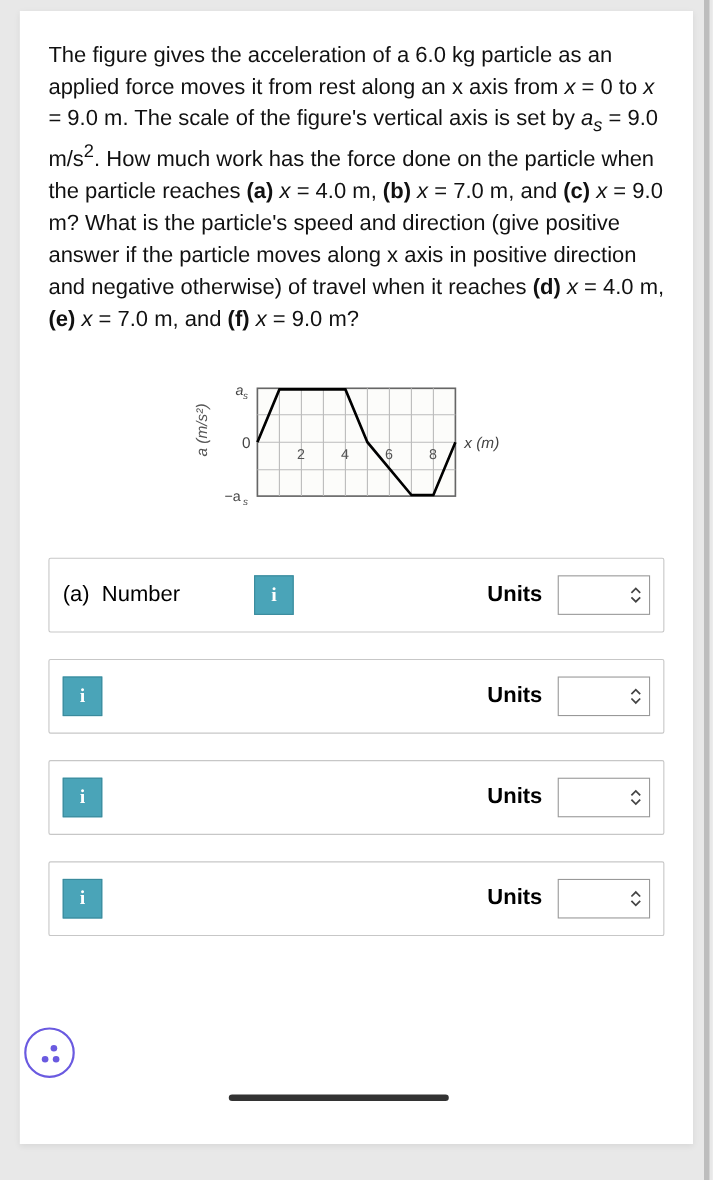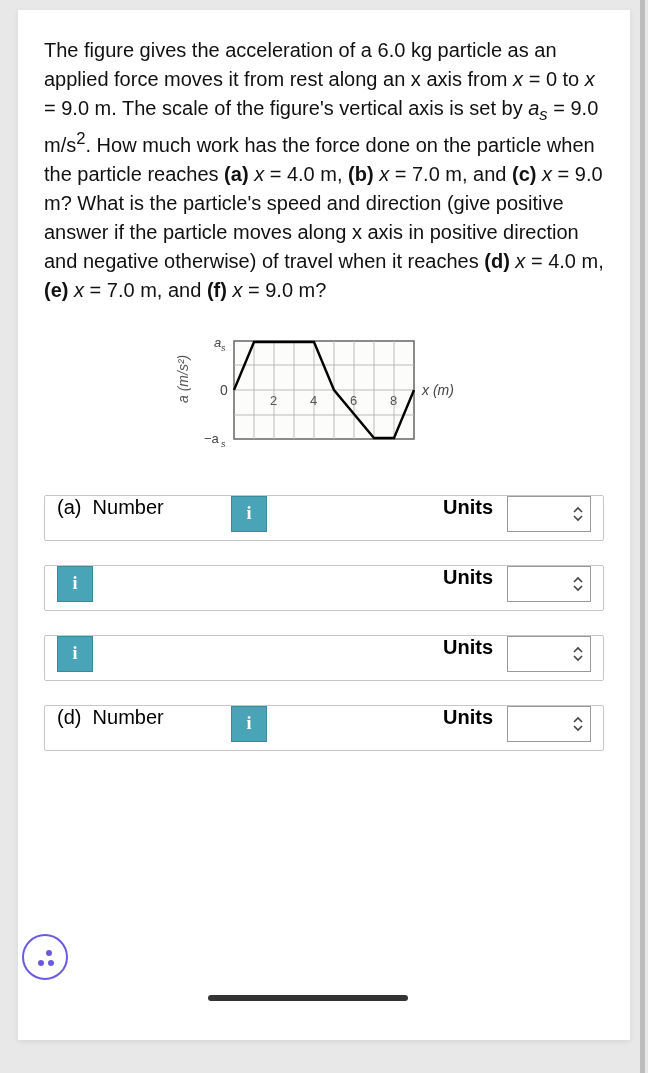--- a/index.html
+++ b/index.html
@@ -17,35 +17,36 @@
     margin: 10px 18px 10px 18px;
     padding: 26px 26px 26px 26px;
     box-shadow: 0 2px 6px rgba(0,0,0,.08);
     height: 1030px;
     position: relative;
   }
   .prompt {
     font-size: 20px;
     line-height: 1.45;
     color: #111;
-    margin-bottom: 10px;
+    margin-bottom: 22px;
   }
   .prompt .it { font-style: italic; }
   .prompt b { font-weight: 700; }
   .figure {
     display: flex;
     justify-content: center;
     margin: 4px 0 30px 0;
   }
   .answer-rows { margin-top: 8px; }
   .arow {
     border: 1px solid #c7c7c7;
     border-radius: 2px;
-    height: 46px;
-    display: flex;
+    height: 68px;
+    display: flex;
+    align-items: center;
     margin-bottom: 24px;
     padding: 0 12px 0 12px;
     gap: 14px;
   }
   .arow .part {
     font-size: 20px;
     width: 160px;
     white-space: nowrap;
   }
   .ibtn {
@@ -195,23 +196,20 @@
       <span class="spacer"></span>
       <span class="ulabel">Units</span>
       <div class="units-select">
         <svg viewBox="0 0 12 20">
             <path d="M2 8 L6 4 L10 8 M2 12 L6 16 L10 12" fill="none" stroke="#444" stroke-width="1.6"></path>
           </svg>
       </div>
     </div>
 
     <div class="arow">
-      <span class="part">
-        <span>(d)</span>&nbsp;&nbsp;<span>Number</span>
-      </span>
       <div class="ibtn">i</div>
       <input class="num-input" style="">
       <span class="spacer"></span>
       <span class="ulabel">Units</span>
       <div class="units-select">
         <svg viewBox="0 0 12 20">
             <path d="M2 8 L6 4 L10 8 M2 12 L6 16 L10 12" fill="none" stroke="#444" stroke-width="1.6"></path>
           </svg>
       </div>
     </div>

